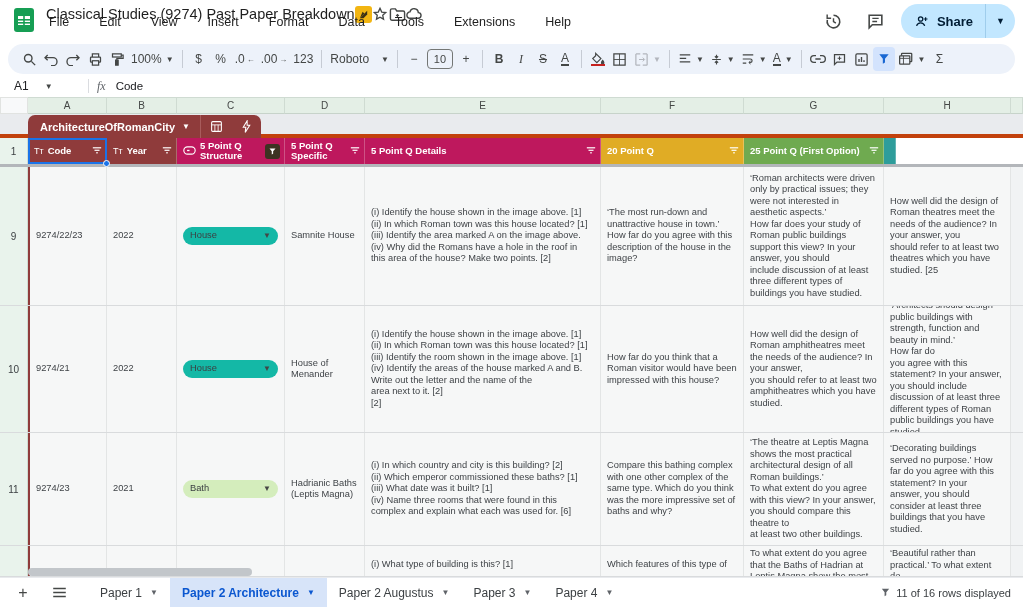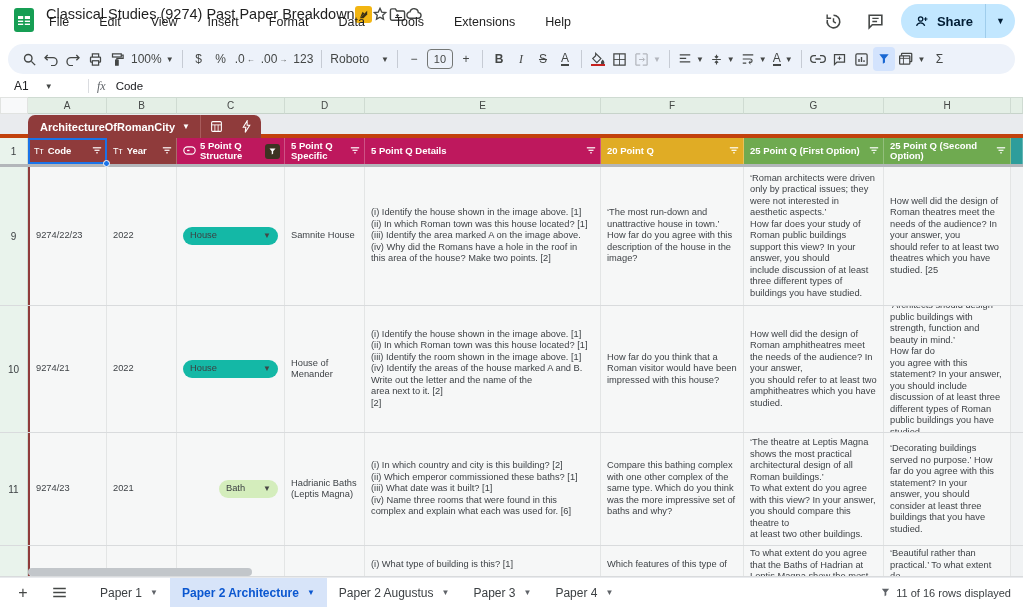--- a/index.html
+++ b/index.html
@@ -68,21 +68,21 @@
   .hiddenrows { height:3px; background:#b3b6ba; }
   .drow { display:flex; border-bottom:1px solid #d9dbdd; }
   .rnum { width:28px; background:#e9f3ec; border-right:1px solid #cfdbd2; color:#3c4043; font-size:10px; display:flex; align-items:center; justify-content:center; flex:none; }
   .dcell { background:#f6f7f7; border-right:1px solid #e3e5e5; font-size:9.3px; line-height:11.5px; color:#3f4347; padding:4px 6px; display:flex; align-items:center; overflow:hidden; flex:none; }
   .dcell .txt { white-space:pre-line; }
   .tbleft { border-left:2px solid #8f3b3b; }
   .chip { width:100%; height:18px; border-radius:9px; display:flex; align-items:center; padding:0 7px; gap:4px; }
   .chip .cl { flex:1; font-size:9.3px; color:#3c4043; }
   .chip .cc { font-size:8px; color:#444746; }
   .chip-house { background:#14b8a6;gap:44px; }
-  .chip-bath { background:#d4edbc;margin-left:36px; }
+  .chip-bath { background:#d4edbc; }
   .top-align { align-items:flex-start; } .cw-a{width:79px;} .cw-b{width:70px;} .cw-c{width:108px;} .cw-d{width:80px;}
   .cw-e{width:236px;} .cw-f{width:143px;} .cw-g{width:140px;} .cw-h{width:127px;} .cw-i{width:12px;}
   .icol { background:#f1f3f4; border-right:none; }
 
   .hscroll { position:absolute; left:28px; top:568px; width:224px; height:8px; border-radius:4px; background:#c2c6ca; }
 
   
   .tabbar { position:absolute; left:0; right:0; bottom:0; height:30px; background:#fff; border-top:1px solid #e8eaed; display:flex; align-items:center; }
   .tabicon { width:26px; height:26px; display:flex; align-items:center; justify-content:center; color:#444746; margin-left:10px; border-radius:50%; font-size:16px; }
   .tabs { display:flex; align-items:stretch; height:100%; margin-left:16px; }
@@ -415,29 +415,20 @@
             </svg></span>
       </div>
       <div class="hcell c-green cw-g">
         <span class="hlabel">25 Point Q (First Option)</span>
         <span class="hfunnel"><svg width="10" height="9" viewBox="0 0 12 10" fill="#fff">
               <rect x="1" y="1" width="10" height="1.5"></rect>
               <rect x="3" y="4" width="6" height="1.5"></rect>
               <rect x="5" y="7" width="2" height="1.5"></rect>
             </svg></span>
       </div>
-      <div class="hcell c-green cw-h">
-        <span class="hlabel txt" style="white-space:pre-line">25 Point Q (Second
-Option)</span>
-        <span class="hfunnel"><svg width="10" height="9" viewBox="0 0 12 10" fill="#fff">
-              <rect x="1" y="1" width="10" height="1.5"></rect>
-              <rect x="3" y="4" width="6" height="1.5"></rect>
-              <rect x="5" y="7" width="2" height="1.5"></rect>
-            </svg></span>
-      </div>
       <div class="hcell c-teal cw-i"></div>
       <div class="selbox"></div>
       <div class="fillhandle"></div>
     </div>
 
     <div class="hiddenrows"></div>
 
     <div class="drow" style="height:139px">
       <div class="rnum">9</div>
       <div class="dcell cw-a tbleft">

